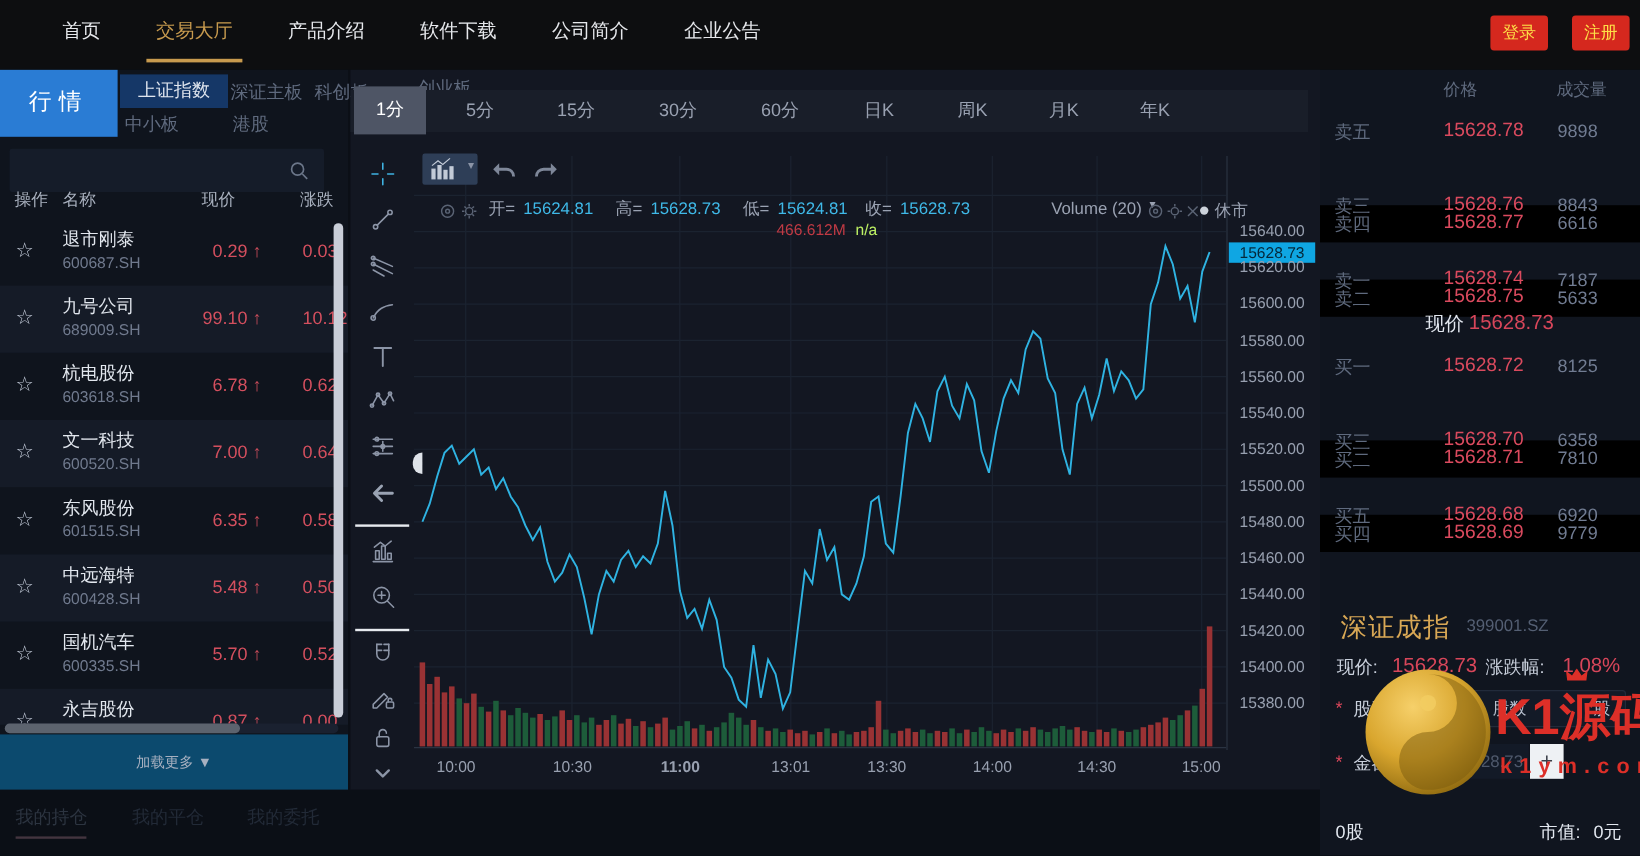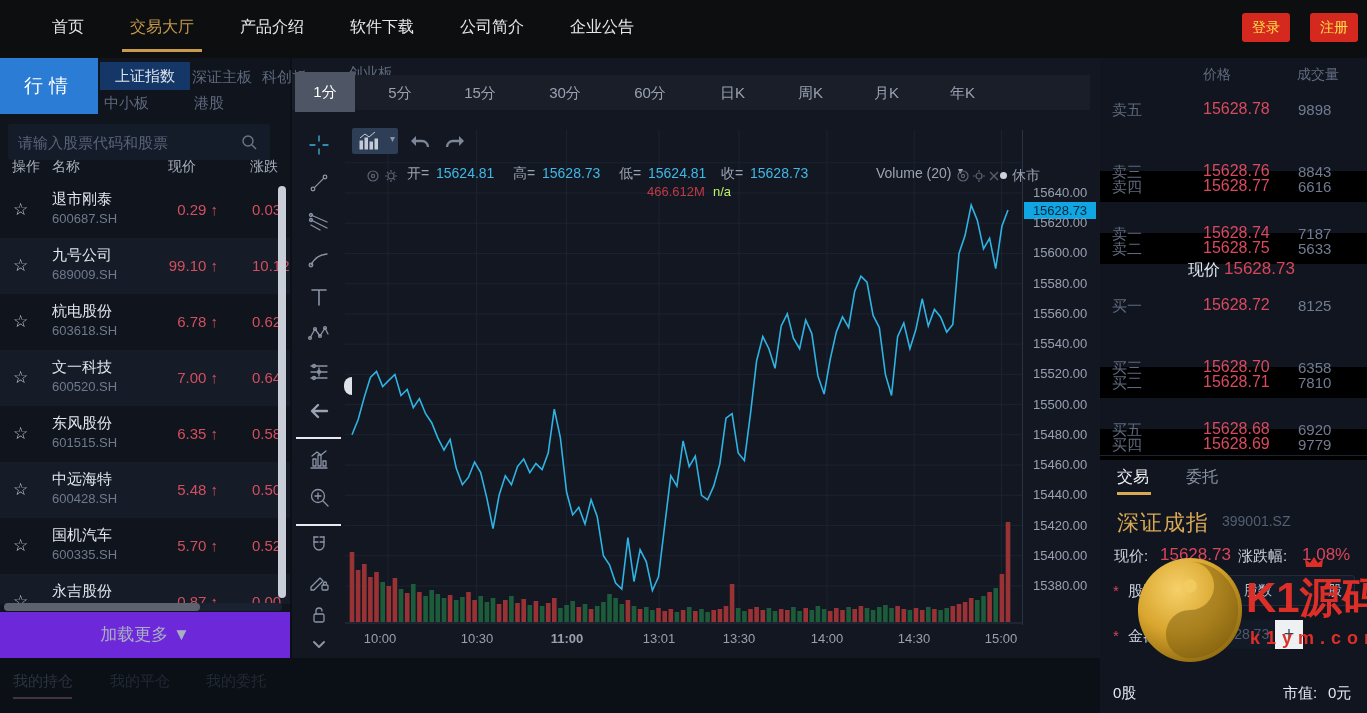--- a/index.html
+++ b/index.html
@@ -33,22 +33,22 @@
   .stock-row { position:absolute; left:0; width:290px; height:56px; cursor:pointer; }
   .stock-row.alt { background:#151b27; }
   .star { position:absolute; left:13px; top:17px; font-size:17px; color:#c0c8d6; cursor:pointer; }
   .s-name { position:absolute; left:52px; top:8px; font-size:15px; color:#e2e7ee; }
   .s-code { position:absolute; left:52px; top:29px; font-size:13px; color:#707a8e; }
   .s-price { position:absolute; left:140px; top:19px; width:78px; text-align:right; font-size:15px; color:#d34f5e; }
   .s-change { position:absolute; left:252px; top:19px; width:44px; font-size:15px; color:#d34f5e; }
   #v-scroll { left:278px; top:186px; width:8px; height:412px; background:#c9ced8; border-radius:4px; z-index:4; }
   #h-scroll-track { left:4px; top:603px; width:278px; height:8px; background:#1a2130; border-radius:4px; z-index:4; }
   #h-scroll-thumb { left:4px; top:603px; width:196px; height:8px; background:#5c636e; border-radius:4px; z-index:5; }
-  #load-more { left:0; top:612px; width:290px; height:46px; background:#6d28d9; color:#a7b0c0;
-    font-size:17px; text-align:center; line-height:46px; z-index:3; cursor:pointer; }
+  #load-more { left:0; top:612px; width:290px; height:46px; background:#0c4a6e; color:#a7b0c0;
+    font-size:12px; text-align:center; line-height:46px; z-index:3; cursor:pointer; }
 
   
   #chart-pane { left:292px; top:58px; width:808px; height:600px; background:#131722; z-index:0; }
   #timebar { left:292px; top:75px; width:798px; height:35px; background:#191e29; z-index:3; }
   .period-tab { position:absolute; top:0; height:35px; line-height:35px; text-align:center;
     color:#99a1b1; font-size:15px; cursor:pointer; }
   .period-tab.active { top:-3px; height:40px; line-height:40px; background:#4e5565; color:#fff; z-index:5; }
   #draw-toolbar { left:292px; top:112px; width:53px; height:546px; z-index:2; }
   .tool { position:absolute; left:15px; width:24px; height:24px; cursor:pointer; }
   .tool svg { stroke:#8b94a6; fill:none; stroke-width:1.3; stroke-linecap:round; stroke-linejoin:round; }
@@ -133,21 +133,20 @@
 <div class="abs" id="board-tabs" style="left:0;top:0;z-index:2;">
     <div class="board-tab active" style="left: 100px; top: 62px; width: 90px; height: 28px;">上证指数</div>
     <div class="board-tab" style="left: 192px; top: 68px; width: 68px; height: 20px;">深证主板</div>
     <div class="board-tab" style="left: 262px; top: 68px; width: 52px; height: 20px;">科创板</div>
     <div class="board-tab" style="left: 348px; top: 64px; width: 52px; height: 20px;">创业板</div>
     <div class="board-tab" style="left: 104px; top: 94px; width: 60px; height: 20px;">中小板</div>
     <div class="board-tab" style="left: 194px; top: 94px; width: 40px; height: 20px;">港股</div>
   </div>
 
 <div class="abs" id="search-box">
-  <input id="search-input" placeholder="请输入股票代码和股票" style="">
   <span class="abs" style="left:232px;top:9px;">
     <svg width="18" height="18" viewBox="0 0 18 18">
         <circle cx="8" cy="8" r="5" stroke="#6b7689" stroke-width="1.4" fill="none"></circle>
         <line x1="12" y1="12" x2="16" y2="16" stroke="#6b7689" stroke-width="1.4"></line>
       </svg>
   </span>
 </div>
 
 <div class="abs" id="col-header">
   <div class="col-h" style="left:12px;">操作</div>
@@ -590,25 +589,20 @@
       <div class="ob-row" style="top: 356px;">
         <div class="ob-label">买五</div>
         <div class="ob-price">15628.68</div>
         <div class="ob-vol">6920</div>
       </div>
     </div>
   <div id="cur-row">
     <span style="position:absolute;left:88px;top:8px;font-size:16px;color:#e2e7ef;">现价</span>
     <span style="position:absolute;left:124px;top:7px;font-size:17px;color:#d8465a;">15628.73</span>
   </div>
-  <div id="trade-tabs">
-    <span class="t-tab active" style="left:17px;">交易</span>
-    <span class="gold-underline"></span>
-    <span class="t-tab" style="left:86px;">委托</span>
-  </div>
   <span style="position:absolute;left:17px;top:450px;font-size:22px;color:#d9a855;letter-spacing:1px;">深证成指</span>
   <span style="position:absolute;left:122px;top:455px;font-size:14px;color:#545f73;">399001.SZ</span>
   <span class="w-label" style="left:14px;top:489px;">现价:</span>
   <span class="w-red" style="left:60px;top:487px;font-size:17px;">15628.73</span>
   <span class="w-label" style="left:138px;top:489px;">涨跌幅:</span>
   <span class="w-red" style="left:202px;top:487px;font-size:17px;">1.08%</span>
   <span class="req-star" style="left:13px;top:524px;">*</span>
   <span class="w-label" style="left:28px;top:524px;">股数</span>
   <div id="qty-select">
     <span style="position:absolute;left:24px;top:5px;color:#8a93a5;font-size:13px;">∨</span>

